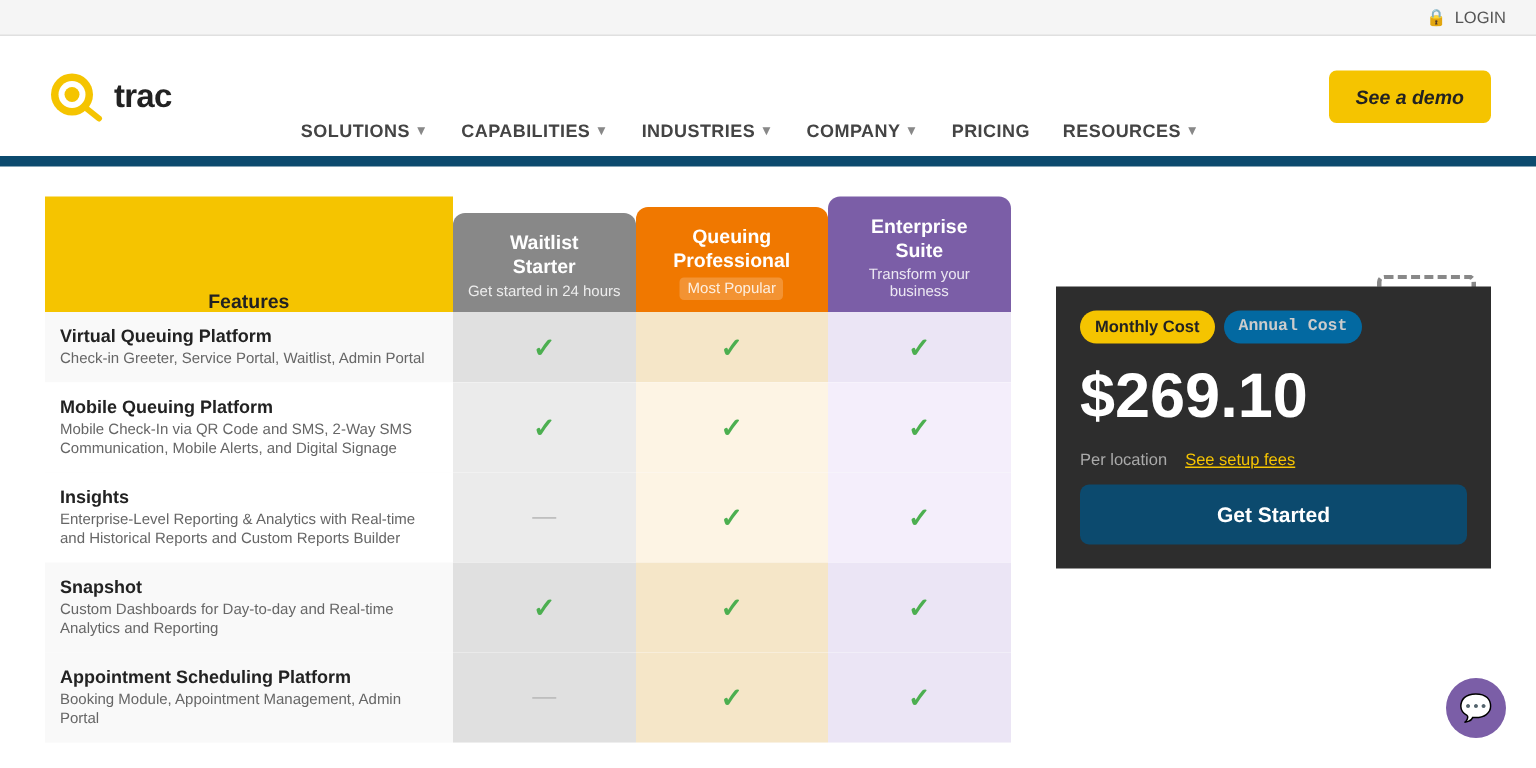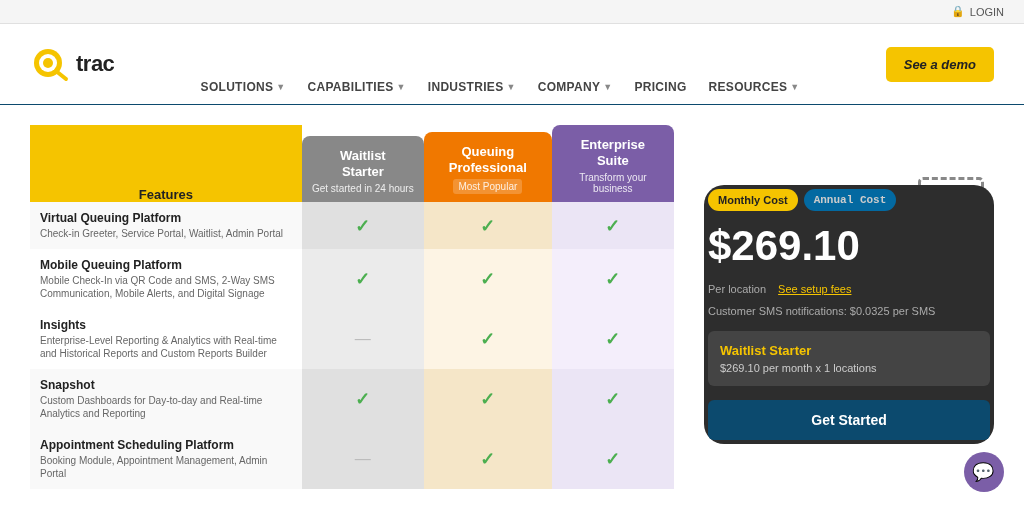--- a/index.html
+++ b/index.html
@@ -22,21 +22,21 @@
       font-size: 11px;
       cursor: pointer;
     }
 
     
     .header {
       display: flex;
       align-items: center;
       padding: 10px 30px;
       background: #fff;
-      border-bottom: 1px solid #0c4a6e;
+      border-bottom: 7px solid #0c4a6e;
       justify-content: space-between;
     }
     .logo {
       display: flex;
       align-items: center;
       gap: 4px;
     }
     .logo-q {
       width: 42px;
       height: 42px;
@@ -176,22 +176,22 @@
       font-size: 16px;
     }
 
     .check-mark { color: #4caf50; font-size: 18px; font-weight: bold; }
     .dash-mark { color: #bbb; font-size: 16px; }
 
     
     .pricing-widget {
       width: 290px;
       background: #2d2d2d;
-      border-radius: 20px;
-      padding: 4px;
+      border-radius: 0;
+      padding: 16px;
       color: #fff;
       position: relative;
       flex-shrink: 0;
       height: fit-content;
       margin-top: 60px;
     }
     .pricing-widget::before {
       content: '';
       position: absolute;
       top: -8px;
@@ -425,26 +425,21 @@
       <button class="toggle-btn inactive">Annual Cost</button>
     </div>
 
     <div class="price-display">$269.10</div>
 
     <div class="price-sub">
       <span>Per location</span>
       <a href="#">See setup fees</a>
     </div>
 
-    <div class="sms-note">Customer SMS notifications: $0.0325 per SMS</div>
-
-    <div class="plan-summary">
-      <div class="plan-summary-name">Waitlist Starter</div>
-      <div class="plan-summary-detail">$269.10 per month x 1 locations</div>
-    </div>
+
 
     <button class="get-started-btn">Get Started</button>
   </div>
 
 </div>
 
 <div class="chat-bubble">
   <span>💬</span>
 </div>
 

